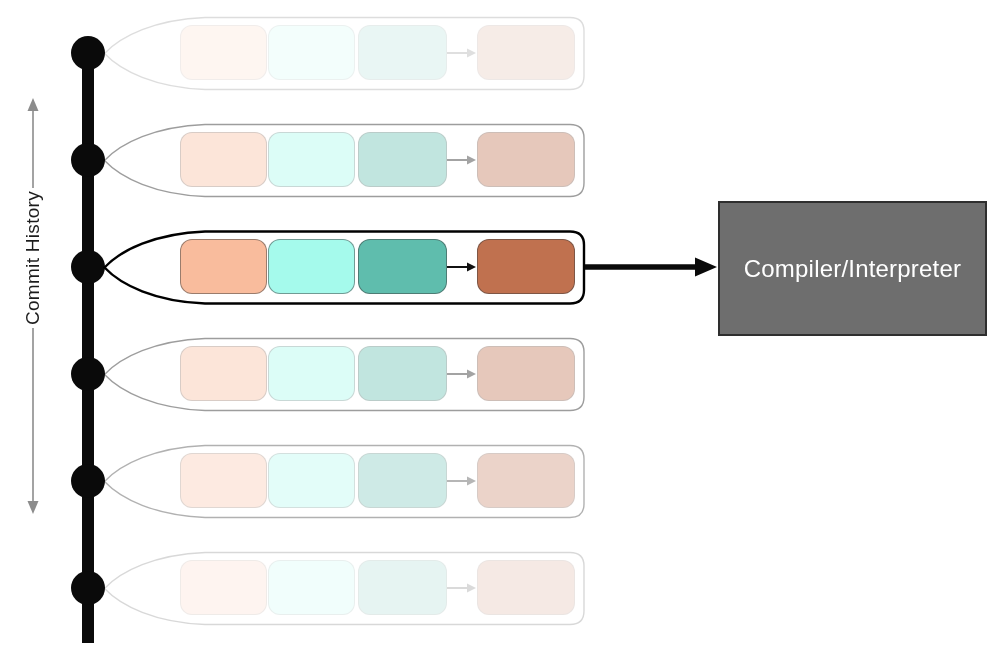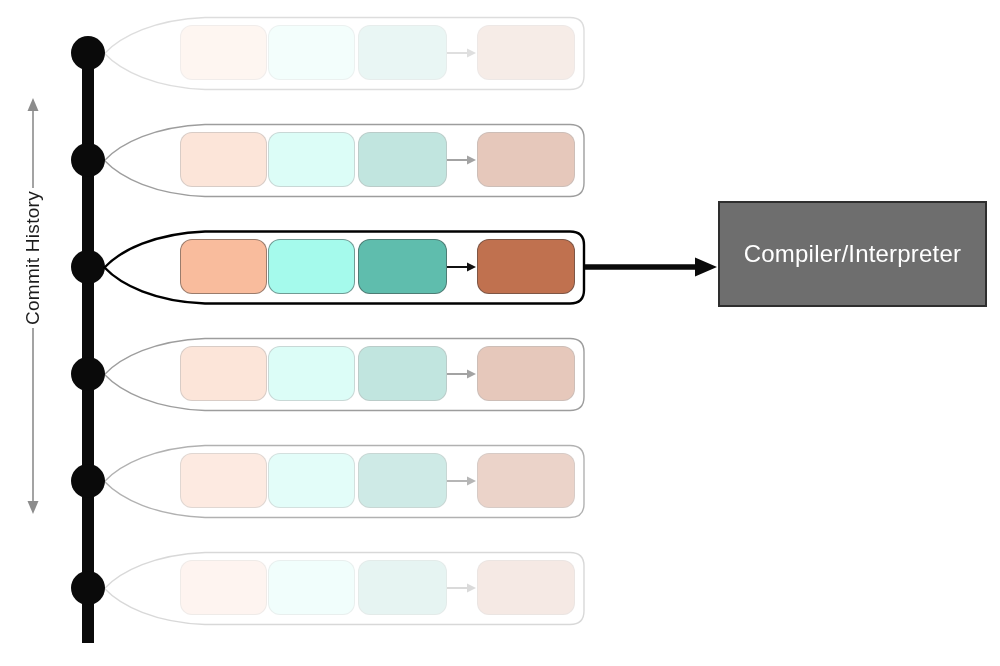--- a/index.html
+++ b/index.html
@@ -35,21 +35,21 @@
   .b3{left:374px;width:98px;}
   .stage-arrow{position:absolute;left:344px;top:30px;color:#111111;}
   .stage-arrow line{stroke:currentColor;stroke-width:2;}
   .stage-arrow polygon{fill:currentColor;}
   
   .main-arrow{position:absolute;left:585px;top:254px;color:#0a0a0a;}
   .main-arrow line{stroke:currentColor;stroke-width:5.5;}
   .main-arrow polygon{fill:currentColor;}
   
   .compiler{
-    position:absolute;left:718px;top:201px;width:269px;height:106px;
+    position:absolute;left:718px;top:201px;width:269px;height:135px;
     display:flex;align-items:center;justify-content:center;
     border:2px solid #2e2e2e;box-sizing:border-box;
   }
   .compiler span{font-size:24px;letter-spacing:.2px;}
 </style>
 </head>
 <body>
 
 <div class="stage">
 

